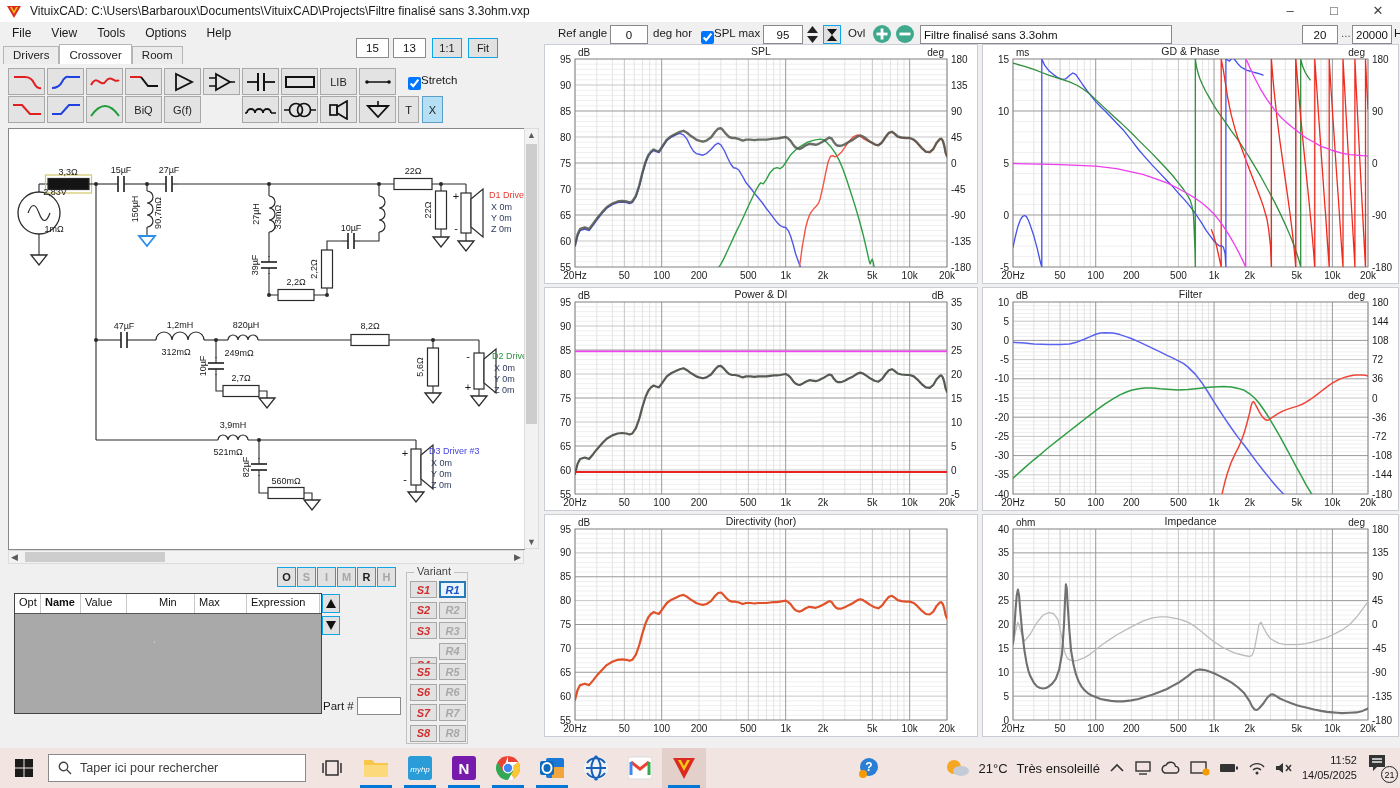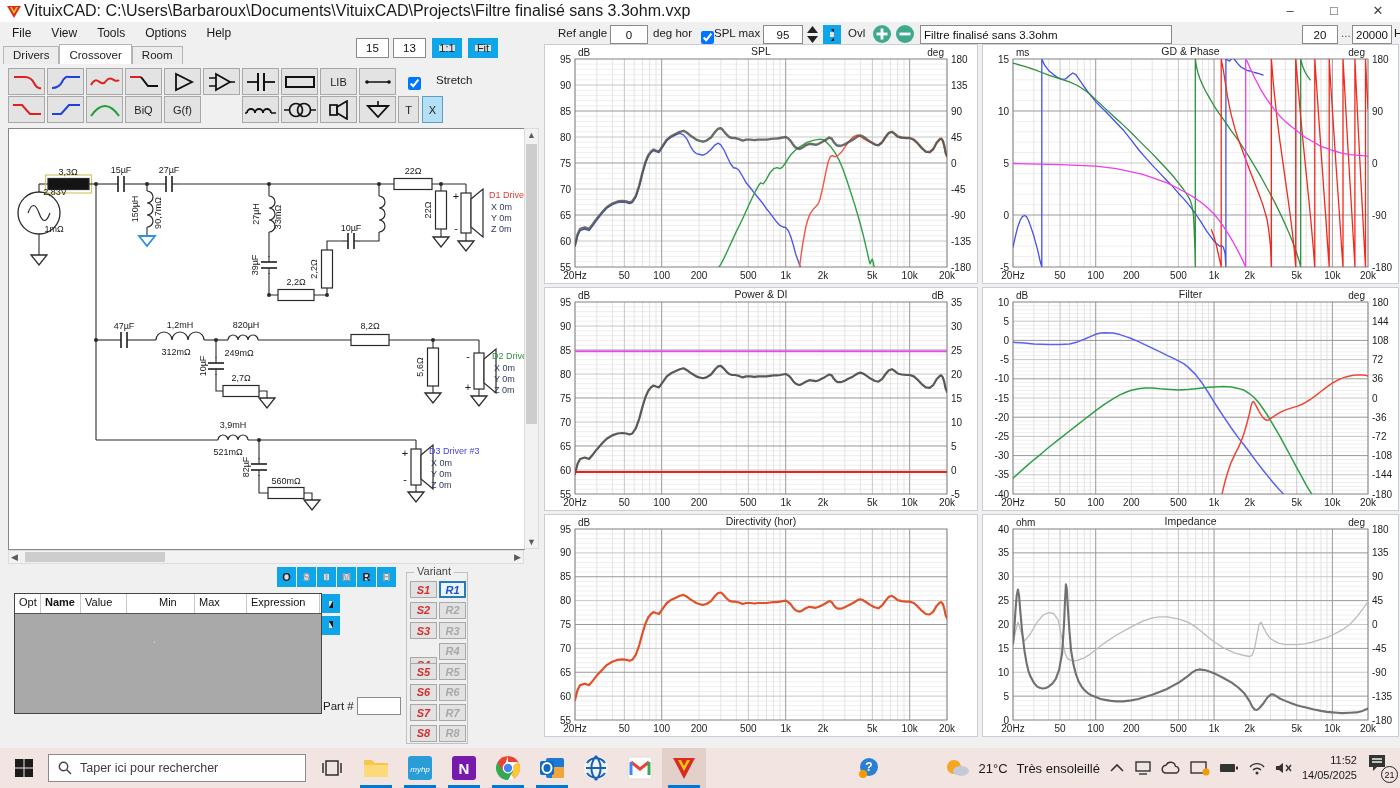--- a/index.html
+++ b/index.html
@@ -1,26 +1,26 @@
 <!DOCTYPE html>
 <html><head>
 <meta charset="utf-8">
 <style>
   html,body{margin:0;padding:0;background:#d8d8d8;}
   .app{position:relative;width:1400px;height:788px;background:#f0f0f0;overflow:hidden;
        font-family:"Liberation Sans",sans-serif;font-size:12px;color:#111;}
   .abs{position:absolute;}
   .titlebar{position:absolute;left:0;top:0;width:1400px;height:22px;background:#fff;display:flex;align-items:center;}
-  .title-text{font-size:16px;margin-left:2px;color:#1a1a1a;}
+  .title-text{font-size:12px;margin-left:8px;color:#1a1a1a;}
   .winbtn{width:44px;height:22px;text-align:center;line-height:21px;font-size:13px;color:#444;}
   .menu-item{padding:4px 10px;font-size:12px;color:#1a1a1a;}
   .tabs{position:absolute;left:3px;top:44px;display:flex;align-items:flex-end;height:20px;}
   .tab{padding:2px 9px 3px 9px;font-size:11.5px;background:#ececec;border:1px solid #b5b5b5;border-bottom:none;color:#222;}
   .tab.active{background:#fff;padding-top:4px;position:relative;z-index:2;}
-  .btn{background:#e1e1e1;border:7px solid #0ea5e9;font-size:11px;color:#222;
+  .btn{background:#e1e1e1;border:1px solid #0ea5e9;font-size:11px;color:#222;
        display:flex;align-items:center;justify-content:center;box-sizing:border-box;}
   .btn.dis{color:#a6a6a6;}
   .field{background:#fff;border:1px solid #8a8a8a;font-size:11.5px;box-sizing:border-box;
          display:flex;align-items:center;padding:0 3px;}
   .field.center{justify-content:center;}
   .lbl{font-size:11.5px;color:#1a1a1a;display:flex;align-items:center;}
   .tbtn{position:absolute;width:37px;height:27px;background:#e3e3e3;border:1px solid #a8a8a8;box-sizing:border-box;
         display:flex;align-items:center;justify-content:center;font-size:11px;color:#222;}
   .tbtn.small{width:21px;}
   .tbtn.hl{background:#b5dff5;border-color:#5c9fc8;}
@@ -166,21 +166,21 @@
     </div>
   <div class="tbtn" style="left:320px;top:68px;">LIB</div>
   <div class="tbtn" style="left:359px;top:68px;">
       <svg width="28" height="10">
         <circle cx="3" cy="5" r="1.8" fill="#111"></circle>
         <line x1="3" y1="5" x2="25" y2="5" stroke="#111" stroke-width="1.5"></line>
         <circle cx="25" cy="5" r="1.8" fill="#111"></circle>
       </svg>
     </div>
   <input type="checkbox" checked="" class="abs" style="left: 404px; top: 74px;">
-  <div class="abs lbl" style="left:436px;top:74px;">Stretch</div>
+  <div class="abs lbl" style="left:421px;top:74px;">Stretch</div>
 
   <div class="tbtn" style="left:8px;top:96px;">
       <svg width="30" height="20">
         <path d="M1,5 H10 L18,14 H29" stroke="#e02020" stroke-width="2" fill="none"></path>
       </svg>
     </div>
   <div class="tbtn" style="left:47px;top:96px;">
       <svg width="30" height="20">
         <path d="M1,14 H10 L18,5 H29" stroke="#2040e0" stroke-width="2" fill="none"></path>
       </svg>

